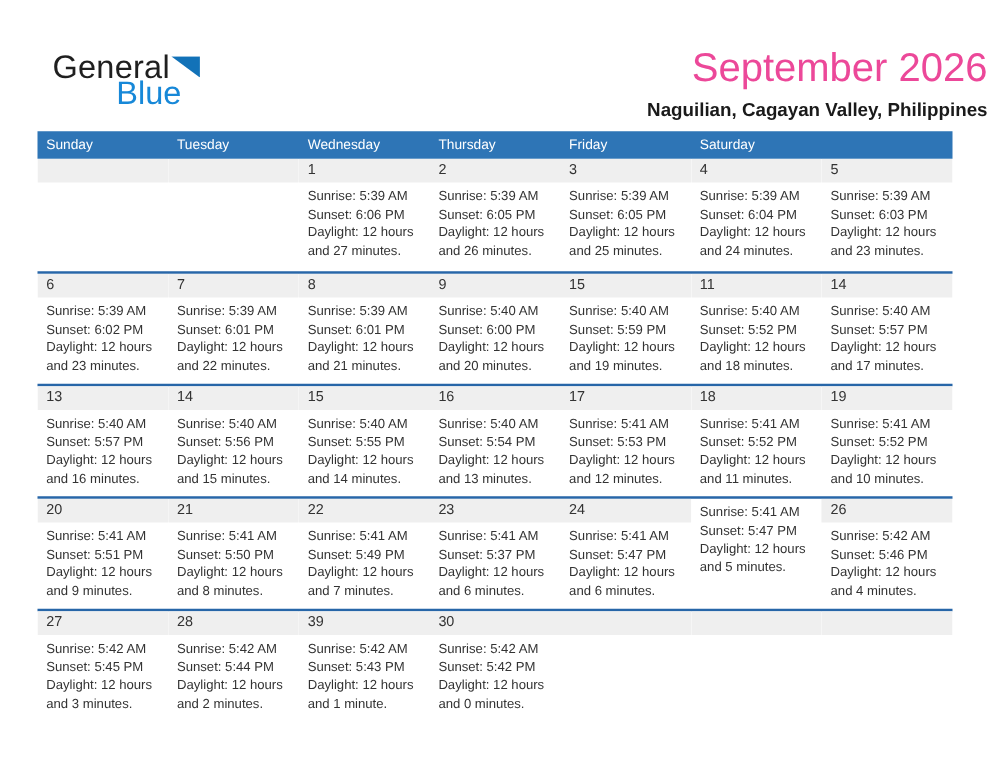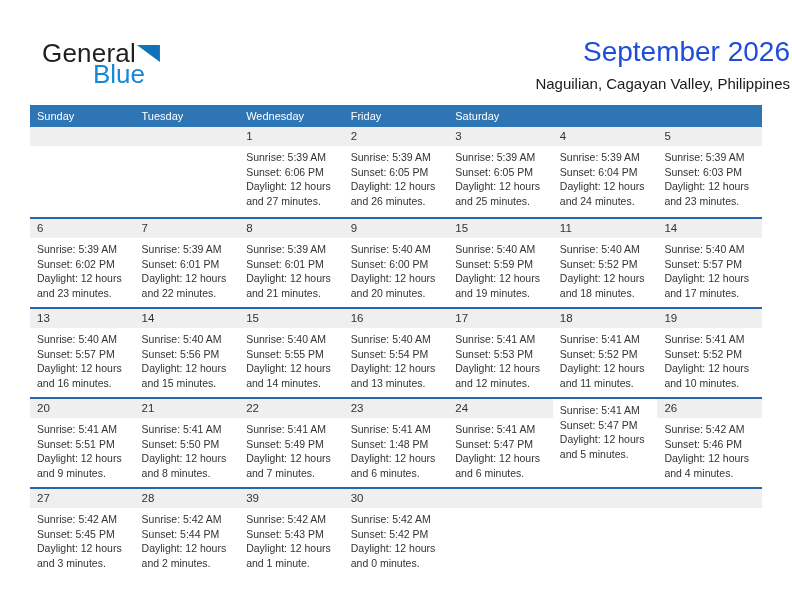--- a/index.html
+++ b/index.html
@@ -8,22 +8,22 @@
 
   
   .logo { position:absolute; left:42px; top:38px; width:120px; }
   .logo-general { font-size:26px; color:#1f1f1f; letter-spacing:0.2px; }
   .logo-triangle { display:inline-block; width:23px; height:17px; background:#1272b8;
                    clip-path:polygon(0 0, 100% 0, 100% 100%); margin-left:1px; vertical-align:baseline; }
   .logo-blue { display:block; color:#1788d8; font-size:26px; margin-top:-10px; margin-left:51px; }
 
   
   .titles { position:absolute; right:30px; top:36px; text-align:right; }
-  .title { font-size:28px; color:#1d4ed8; }
-  .subtitle { font-size:15px; font-weight:normal; color:#1a1a1a; margin-top:7px; }
+  .title { font-size:32px; color:#ec4899; }
+  .subtitle { font-size:15px; font-weight:bold; color:#1a1a1a; margin-top:7px; }
 
   
   .calendar { position:absolute; left:30px; top:105px; width:732px; }
   .dow-row { display:grid; grid-template-columns:repeat(7,1fr); background:#2E75B6; height:22px; }
   .dow { color:#ffffff; font-size:11px; line-height:22px; padding-left:7px; overflow:hidden; white-space:nowrap; }
   .week-row { display:grid; grid-template-columns:repeat(7,1fr); height:90px; box-sizing:border-box; }
   .week-row + .week-row { border-top:2px solid #2766A8; }
   .cell { overflow:hidden; }
   .daynum { height:19px; background:#EFEFEF; font-size:11.5px; line-height:19px; padding-left:7px; color:#333333; }
   .lines { padding:4px 4px 0 7px; }
@@ -42,20 +42,21 @@
   <div class="titles">
     <div class="title">September 2026</div>
     <div class="subtitle">Naguilian, Cagayan Valley, Philippines</div>
   </div>
 
   <div class="calendar">
     <div class="dow-row" id="dow-row">
         <div class="dow">Sunday</div>
         <div class="dow">Tuesday</div>
         <div class="dow">Wednesday</div>
+        <div class="dow">Thursday</div>
         <div class="dow">Friday</div>
         <div class="dow">Saturday</div>
       </div>
     <div id="weeks">
         <div class="week-row">
           <div class="cell">
     <div class="daynum"></div>
     <div class="lines">
       <div class="line"></div>
       <div class="line"></div>
@@ -273,21 +274,21 @@
       <div class="line">Sunrise: 5:41 AM</div>
       <div class="line">Sunset: 5:49 PM</div>
       <div class="line">Daylight: 12 hours</div>
       <div class="line">and 7 minutes.</div>
     </div>
   </div>
           <div class="cell">
     <div class="daynum">23</div>
     <div class="lines">
       <div class="line">Sunrise: 5:41 AM</div>
-      <div class="line">Sunset: 1:48 PM</div>
+      <div class="line">Sunset: 5:37 PM</div>
       <div class="line">Daylight: 12 hours</div>
       <div class="line">and 6 minutes.</div>
     </div>
   </div>
           <div class="cell">
     <div class="daynum">24</div>
     <div class="lines">
       <div class="line">Sunrise: 5:41 AM</div>
       <div class="line">Sunset: 5:47 PM</div>
       <div class="line">Daylight: 12 hours</div>

